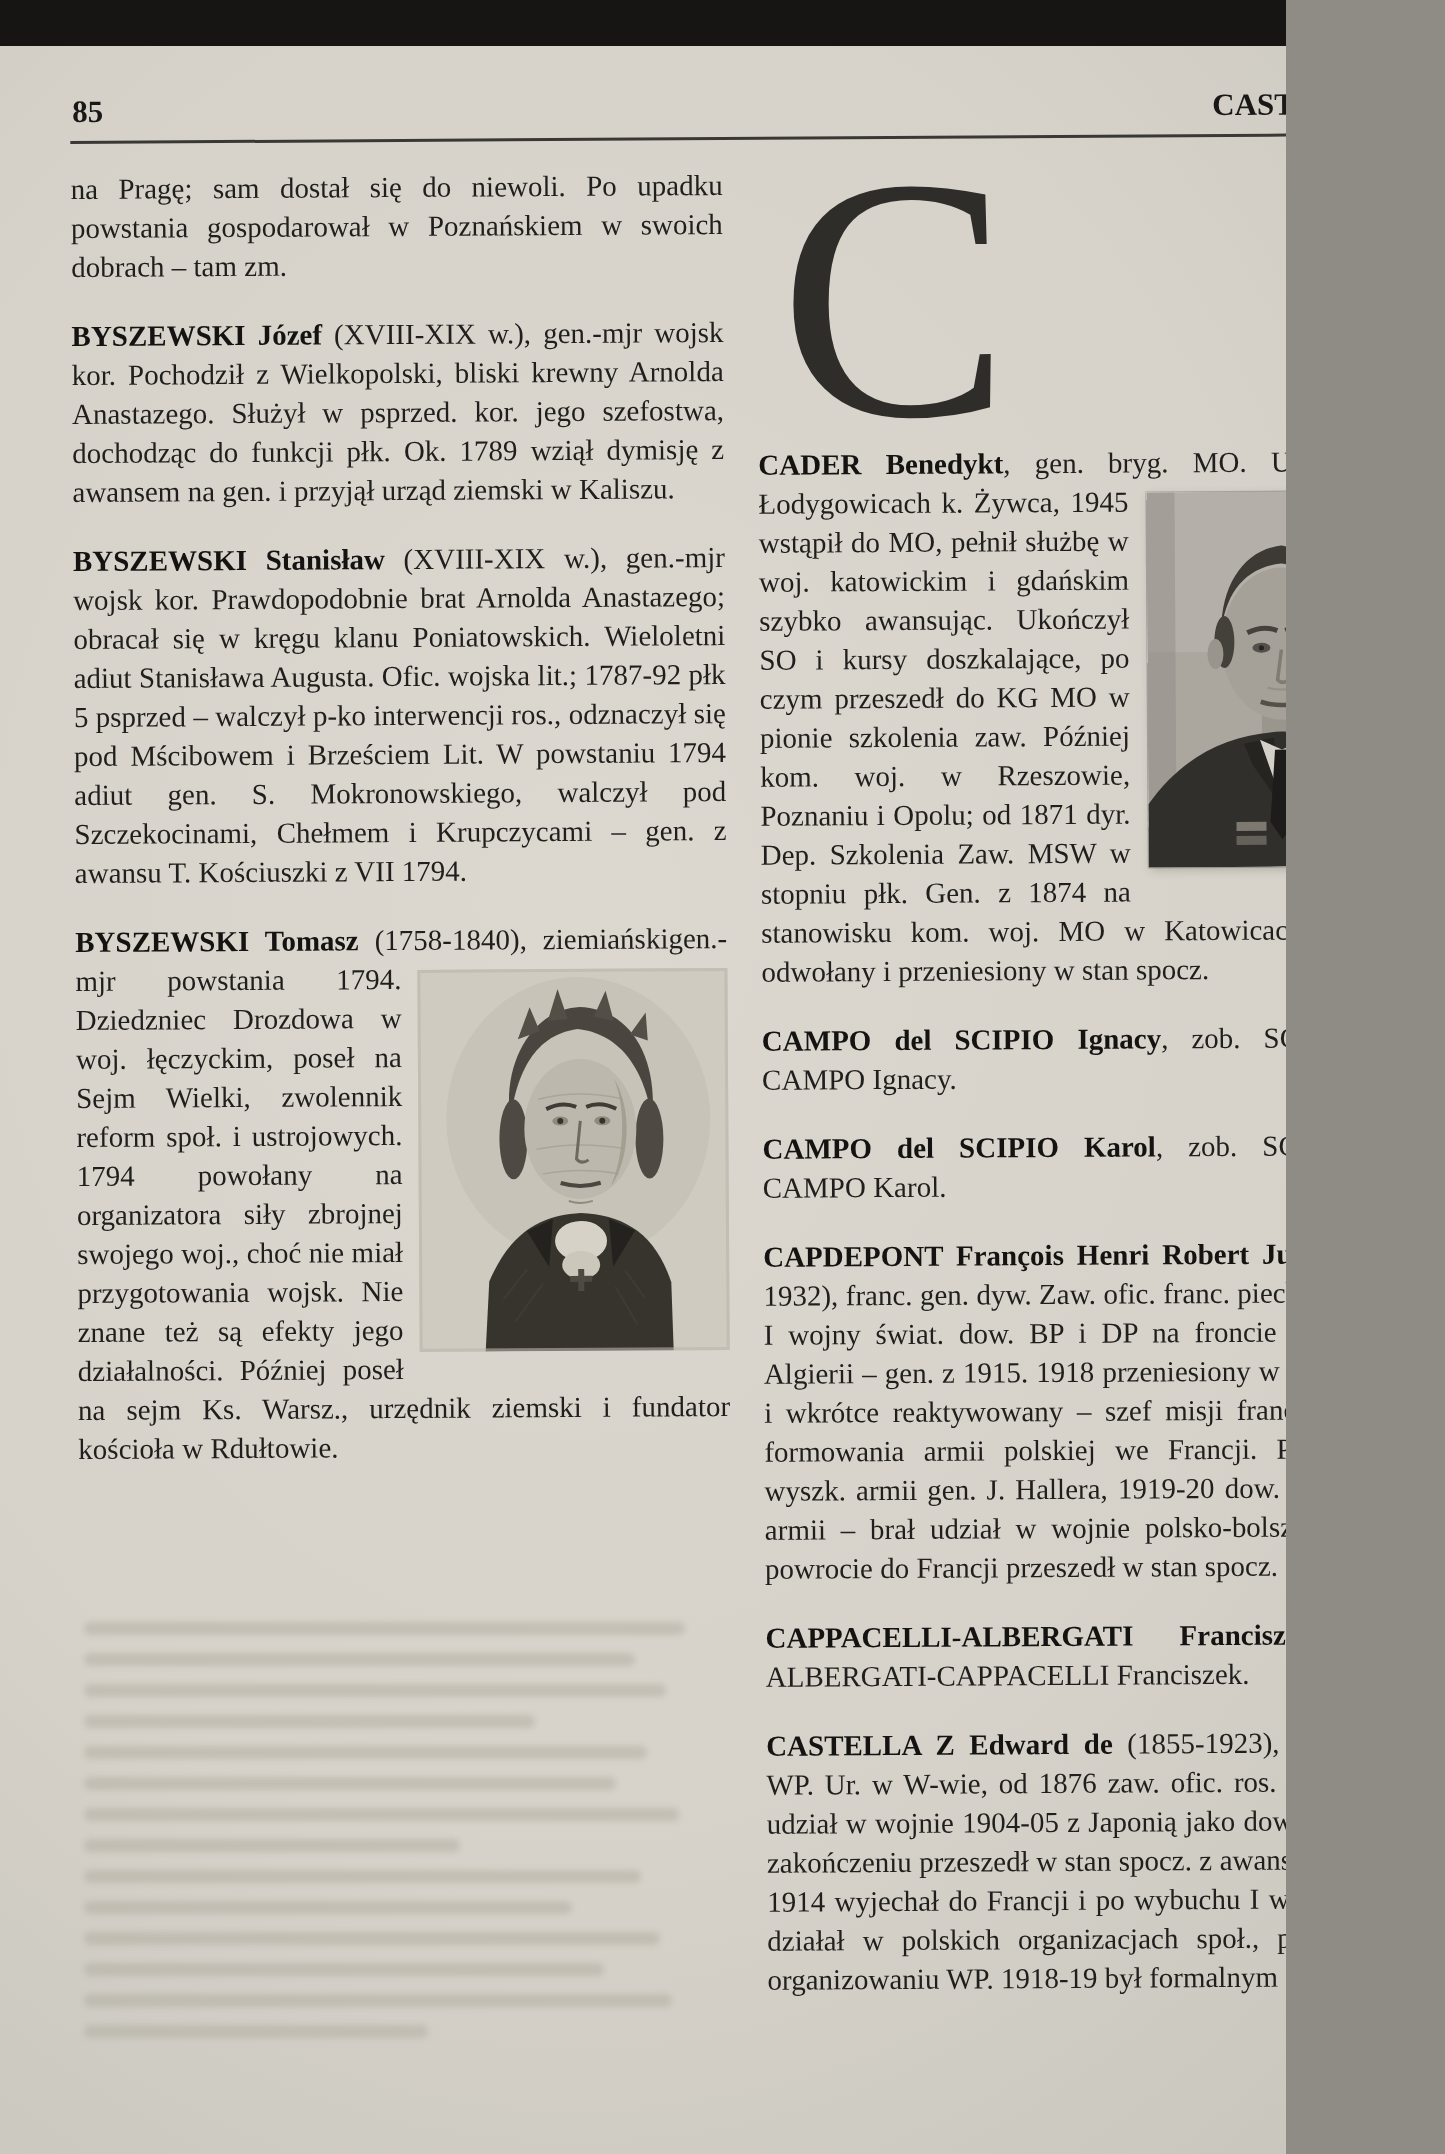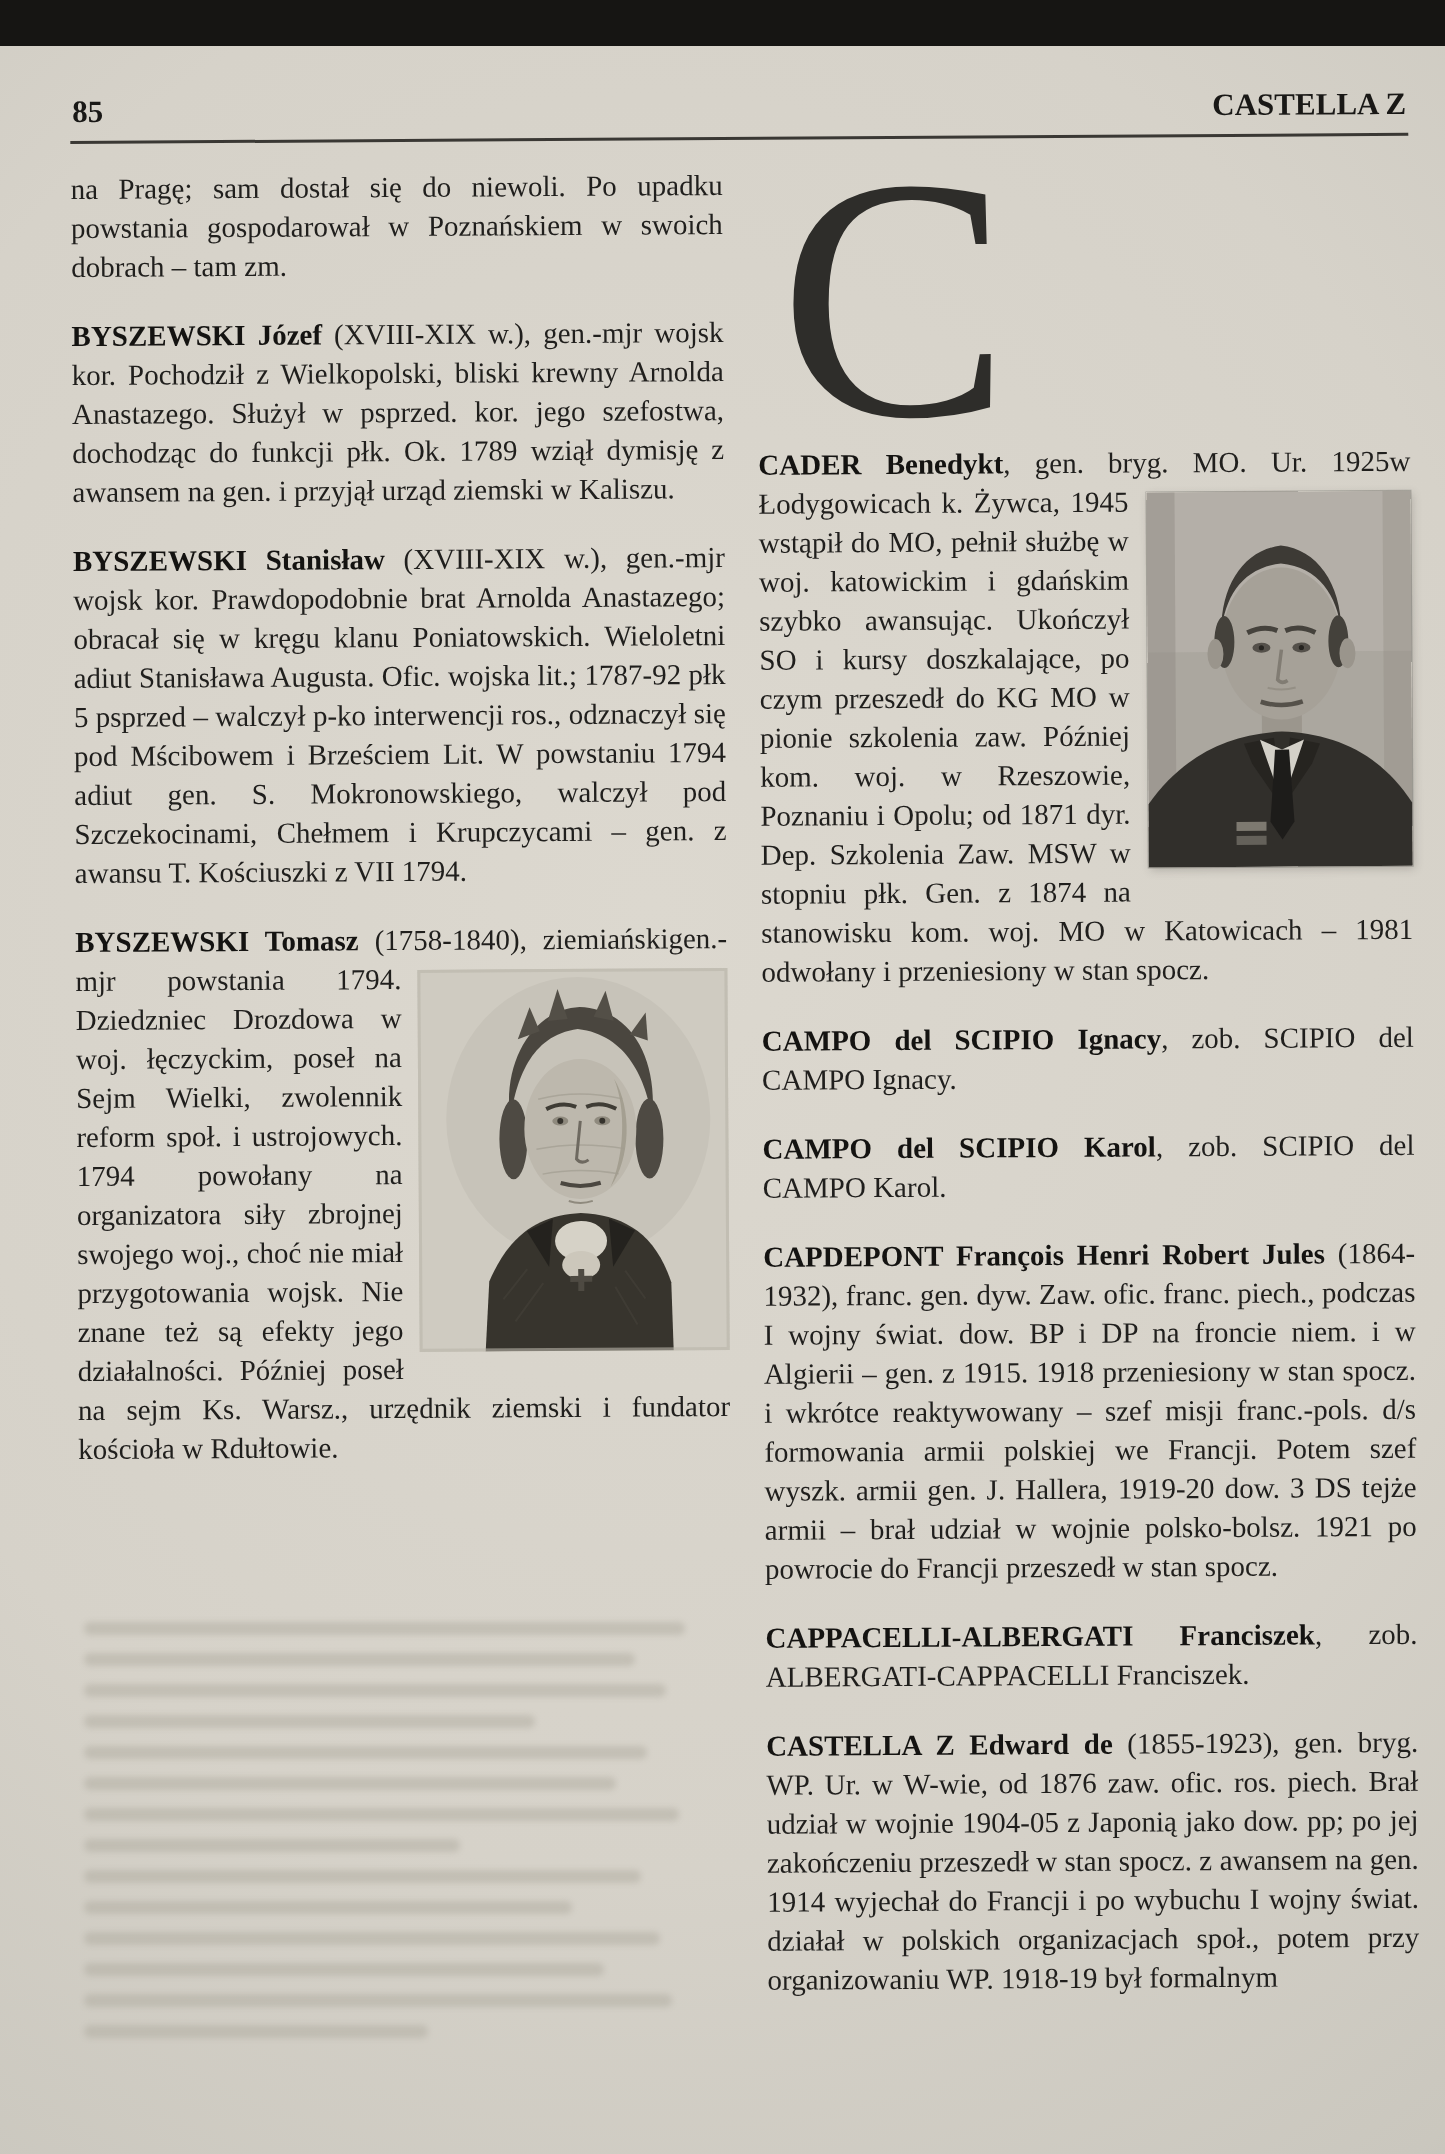--- a/index.html
+++ b/index.html
@@ -1,21 +1,21 @@
 <!DOCTYPE html>
 <html lang="pl"><head>
 <meta charset="utf-8">
 <style>
   html,body{margin:0;padding:0;}
   body{
     width:1445px;height:2154px;background:#8f8c85;
     font-family:"Liberation Serif", serif;
   }
   .page{
-    position:relative;width:1445px;height:2154px;overflow:hidden;
+    position:relative;width:1286px;height:2154px;overflow:hidden;
     background:radial-gradient(ellipse 120% 90% at 45% 42%, #dcd8cf 0%, #d6d2c9 50%, #cac7be 78%, #b2afa6 100%);
   }
   .topstrip{
     position:absolute;top:0;left:0;right:0;height:46px;background:#161513;
   }
   .content{
     position:absolute;left:70px;top:92px;width:1338px;
     transform:rotate(-0.35deg);transform-origin:top left;
     color:#201f1d;font-size:29px;line-height:39px;
   }

